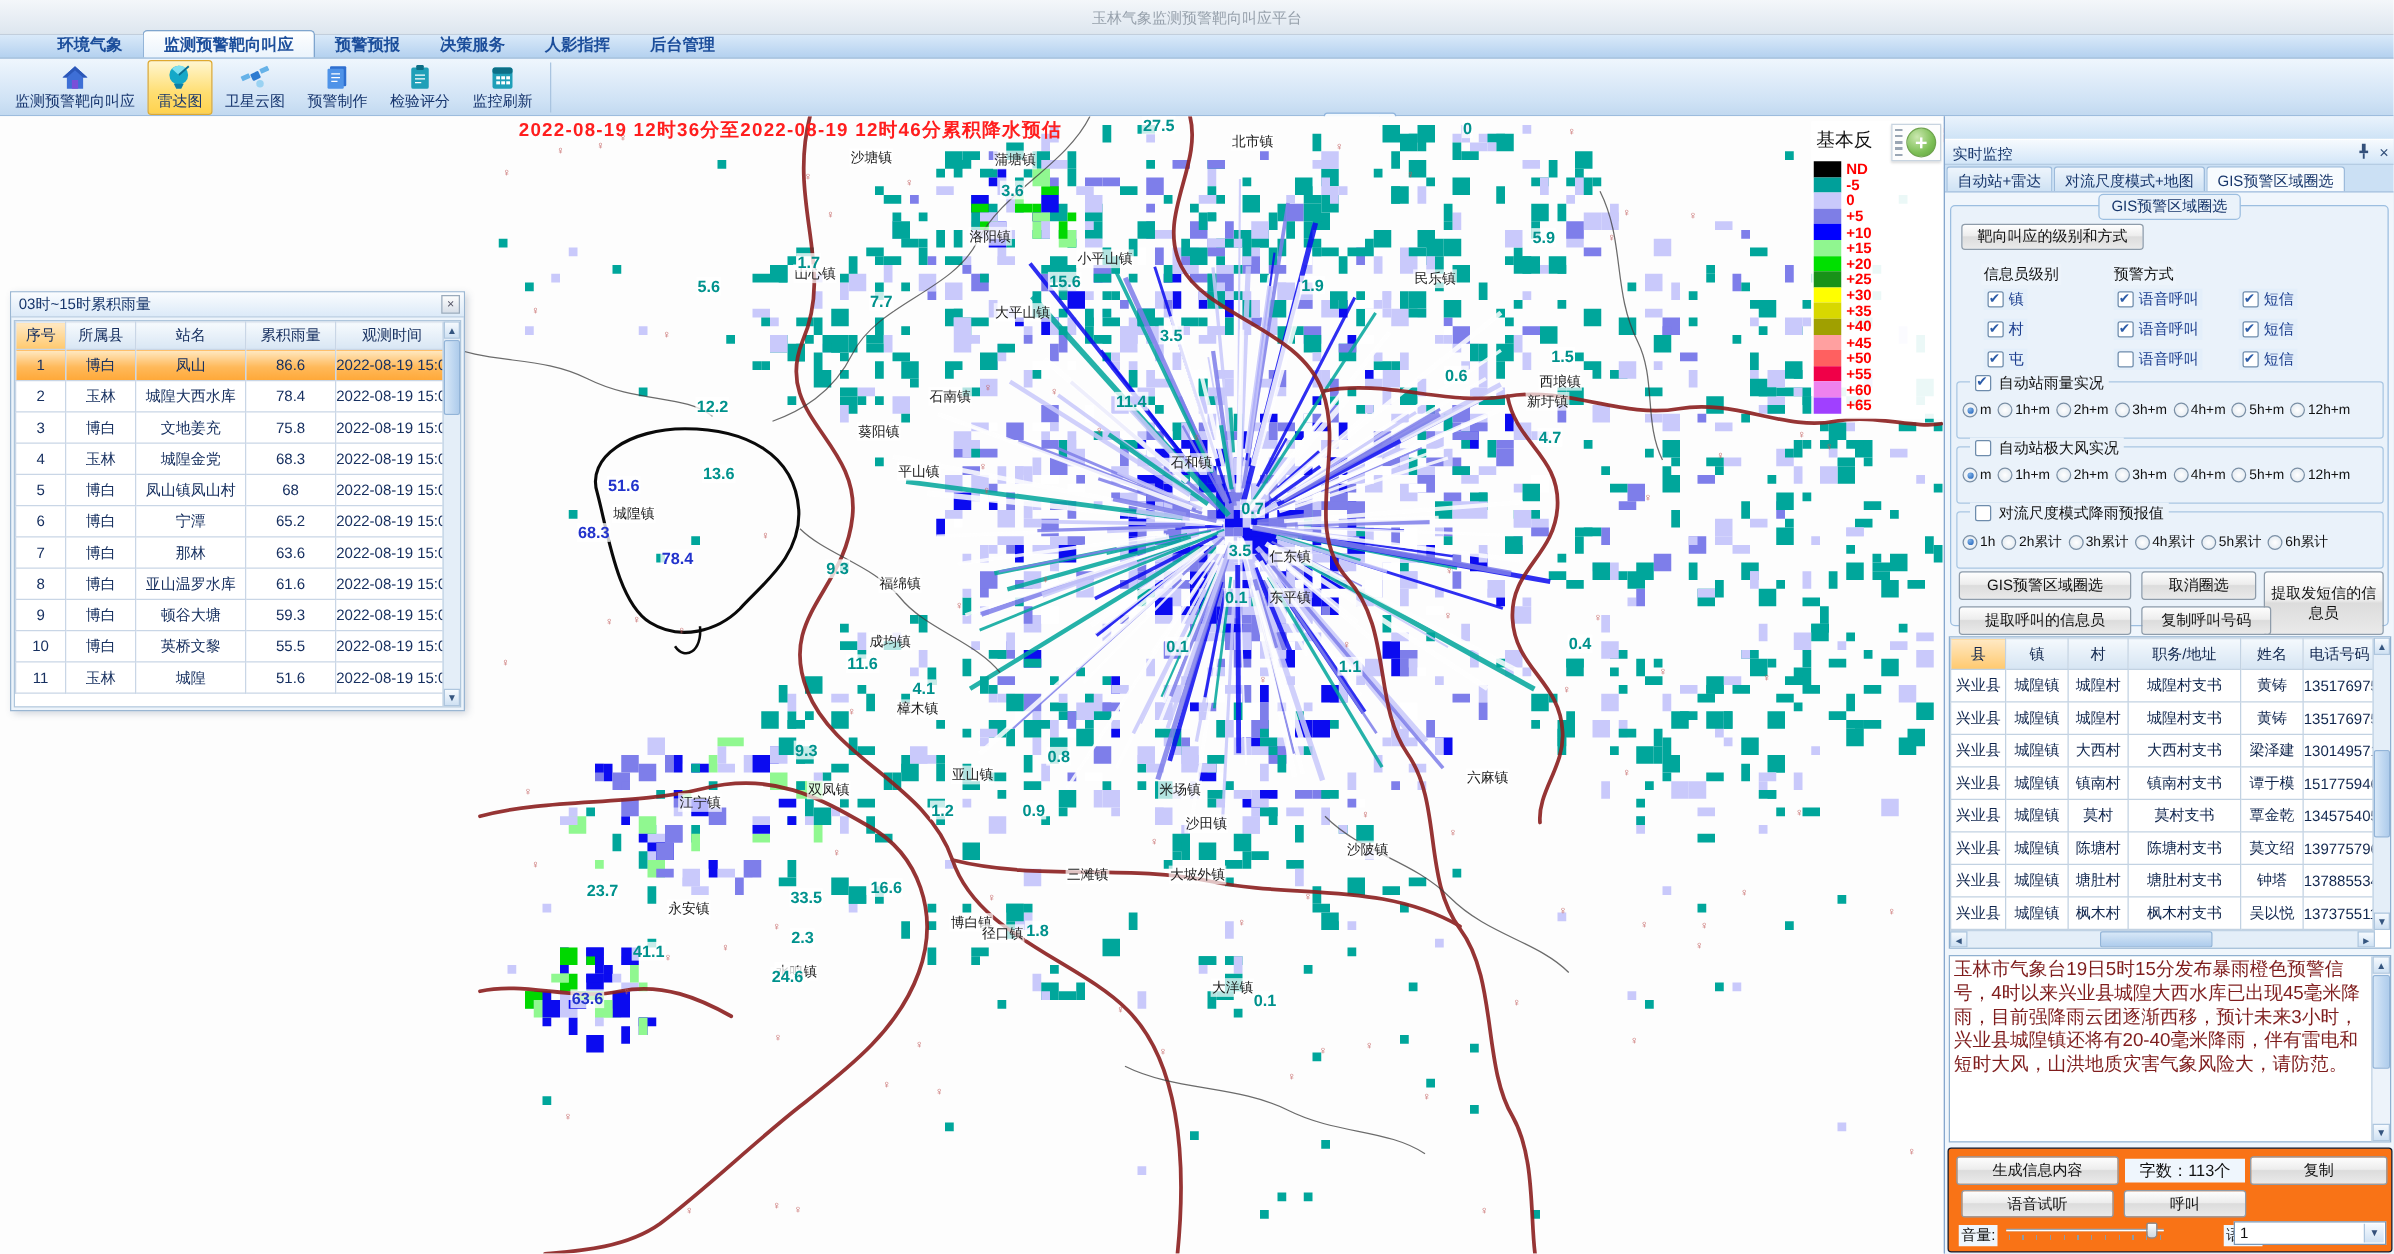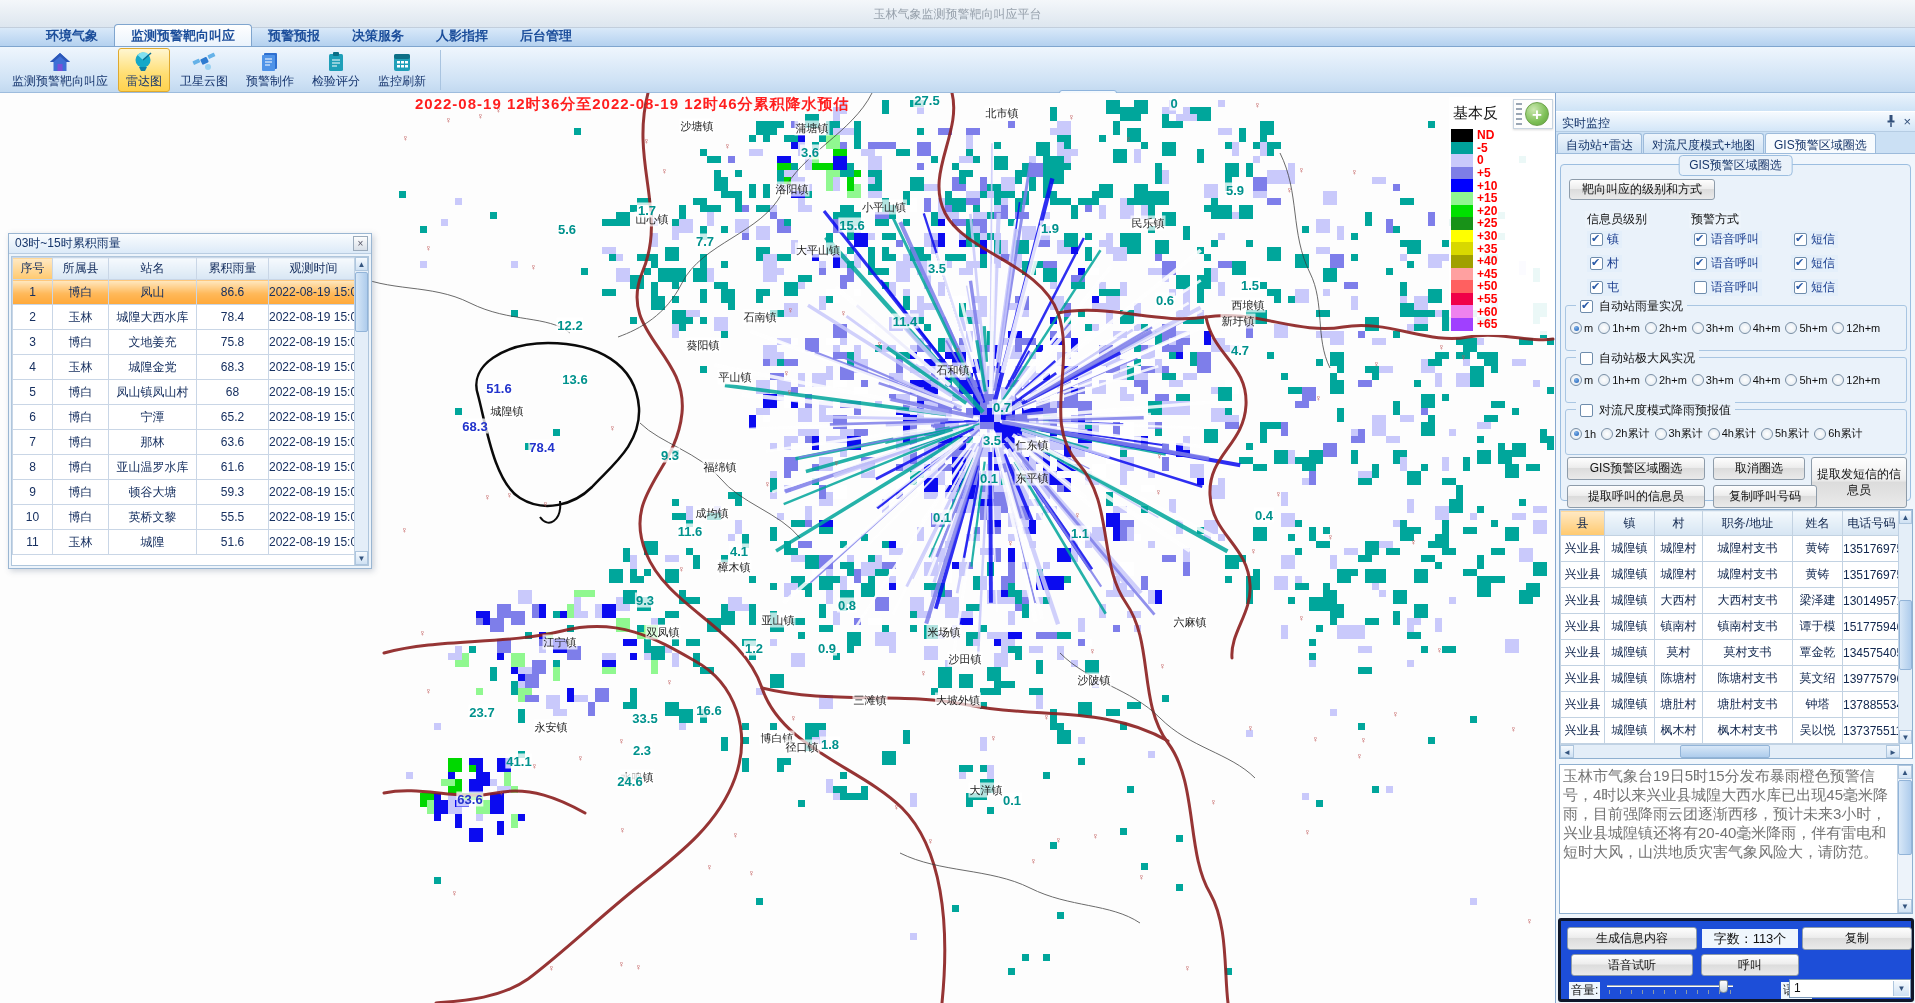--- a/index.html
+++ b/index.html
@@ -128,25 +128,25 @@
   table.ctable th:first-child { background:linear-gradient(#FFE9C4,#FFC96E); }
   table.ctable td { height:26px; }
   .ct-vsb { position:absolute; right:0; top:0; width:14px; height:234px; background:#E4EEF8; border-left:1px solid #C0D2E4; }
   .ct-hsb { position:absolute; left:0; bottom:0; height:14px; width:340px; background:#E4EEF8; border-top:1px solid #C0D2E4; }
   .hsb-arr { position:absolute; top:0; width:14px; height:13px; font-size:8px; color:#35557F; text-align:center; line-height:13px;
     background:linear-gradient(#F6FAFE,#CFE1F3); border:1px solid #AEC6DE; }
   .hsb-thumb { position:absolute; top:0; height:13px; background:linear-gradient(#D7E7F7,#AECCEC); border:1px solid #92B4D8; border-radius:2px; }
 
   
   .msg-wrap { position:absolute; left:3px; top:610px; width:354px; height:150px; background:#fff; border:1px solid #8FB0D0; }
-  .msg { position:absolute; left:3px; top:1px; right:18px; bottom:1px; font-size:15px; line-height:19px; color:#737373; overflow:hidden; }
+  .msg { position:absolute; left:3px; top:1px; right:18px; bottom:1px; font-size:15px; line-height:19px; color:#7f1d1d; overflow:hidden; }
   .msg-sb { position:absolute; right:0; top:0; bottom:0; width:15px; background:#EDF3FA; border-left:1px solid #C0D2E4; }
 
   
-  .bottom-box { position:absolute; left:2px; top:764px; width:356px; height:84px; border:3px solid #0f172a; border-radius:3px; background:#1d4ed8;padding-left:40px; }
+  .bottom-box { position:absolute; left:2px; top:764px; width:356px; height:84px; border:1px solid #0f172a; border-radius:3px; background:#f97316;padding-left:40px; }
   .bb-r1-generate { position:absolute; left:6px; top:6px; width:130px; height:23px; }
   .bb-count { position:absolute; left:141px; top:8px; width:96px; height:19px; background:#EFF6FD; font-size:13px; color:#111; text-align:center; line-height:19px; }
   .bb-copy { position:absolute; left:241px; top:6px; width:110px; height:23px; }
   .bb-tts { position:absolute; left:10px; top:33px; width:122px; height:22px; }
   .bb-call2 { position:absolute; left:140px; top:33px; width:98px; height:22px; }
   .bb-lab { position:absolute; font-size:12px; color:#111; background:#EFF6FD; padding:0 2px; }
   .lab-vol { left:8px; top:61px; } .lab-spd { left:192px; top:61px;margin-left:28px; }
   .slider { position:absolute; left:46px; top:58px; width:126px; height:18px; }
   .slider-track { position:absolute; left:0; right:0; top:6px; height:2px; background:#9AA8B6; border-bottom:1px solid #fff; }
   .slider-ticks { position:absolute; left:2px; right:2px; top:11px; height:4px;

